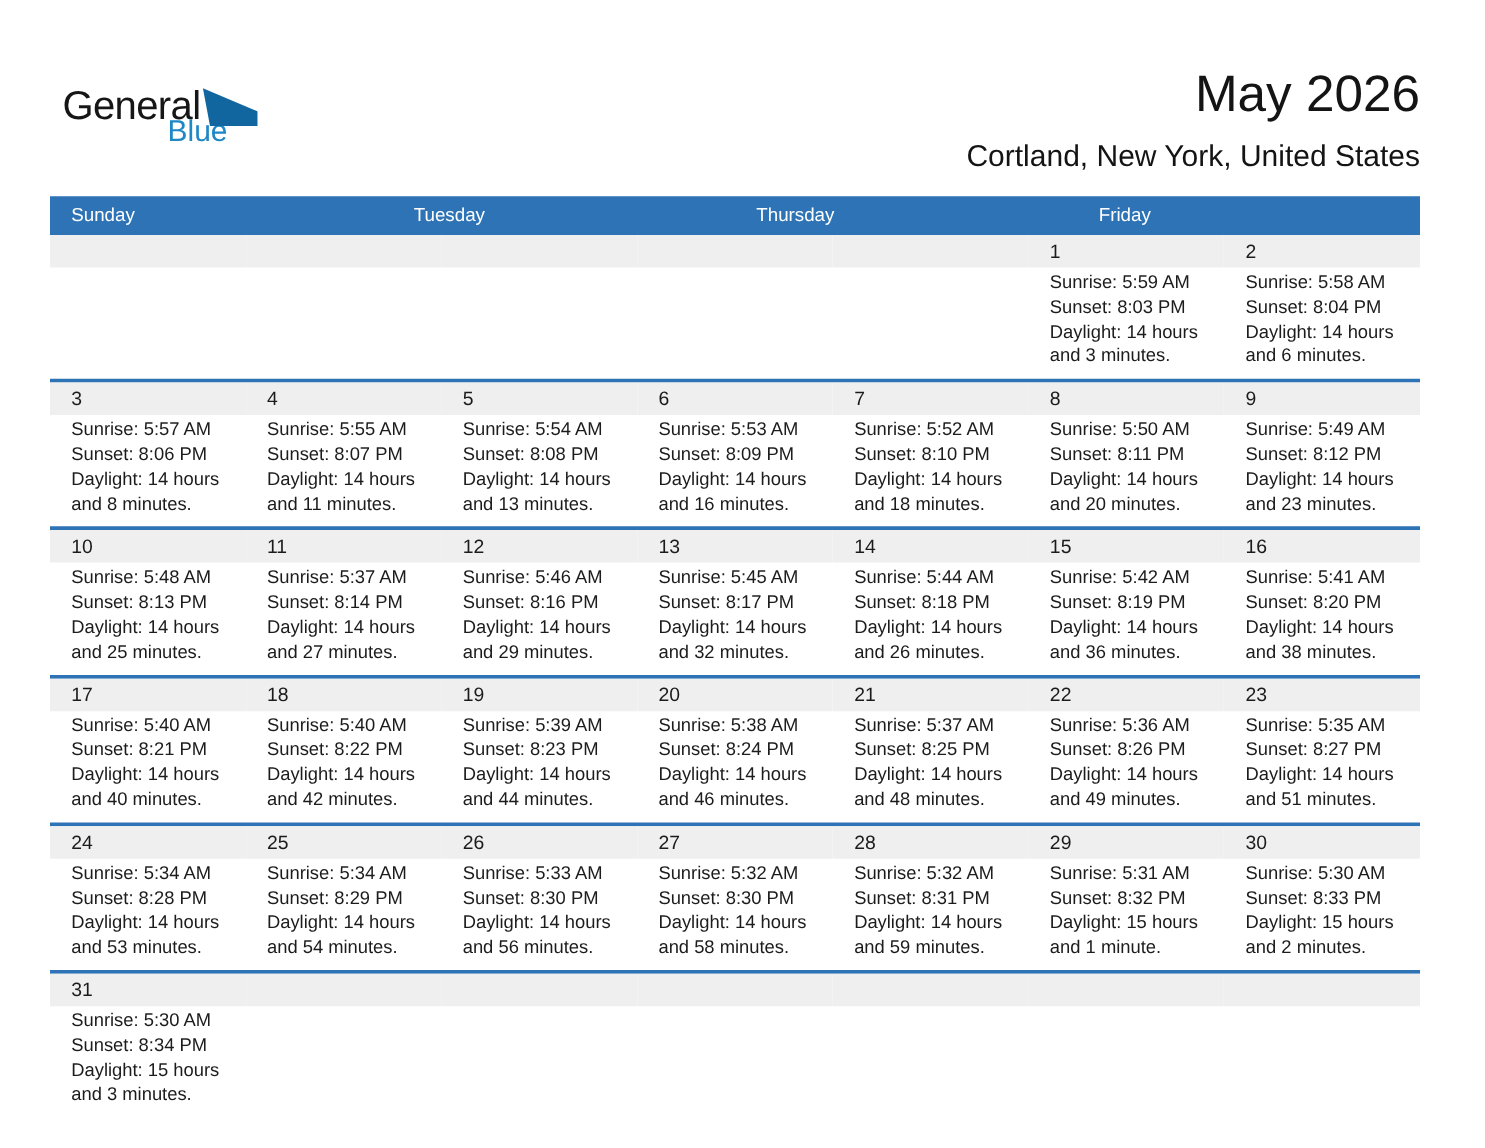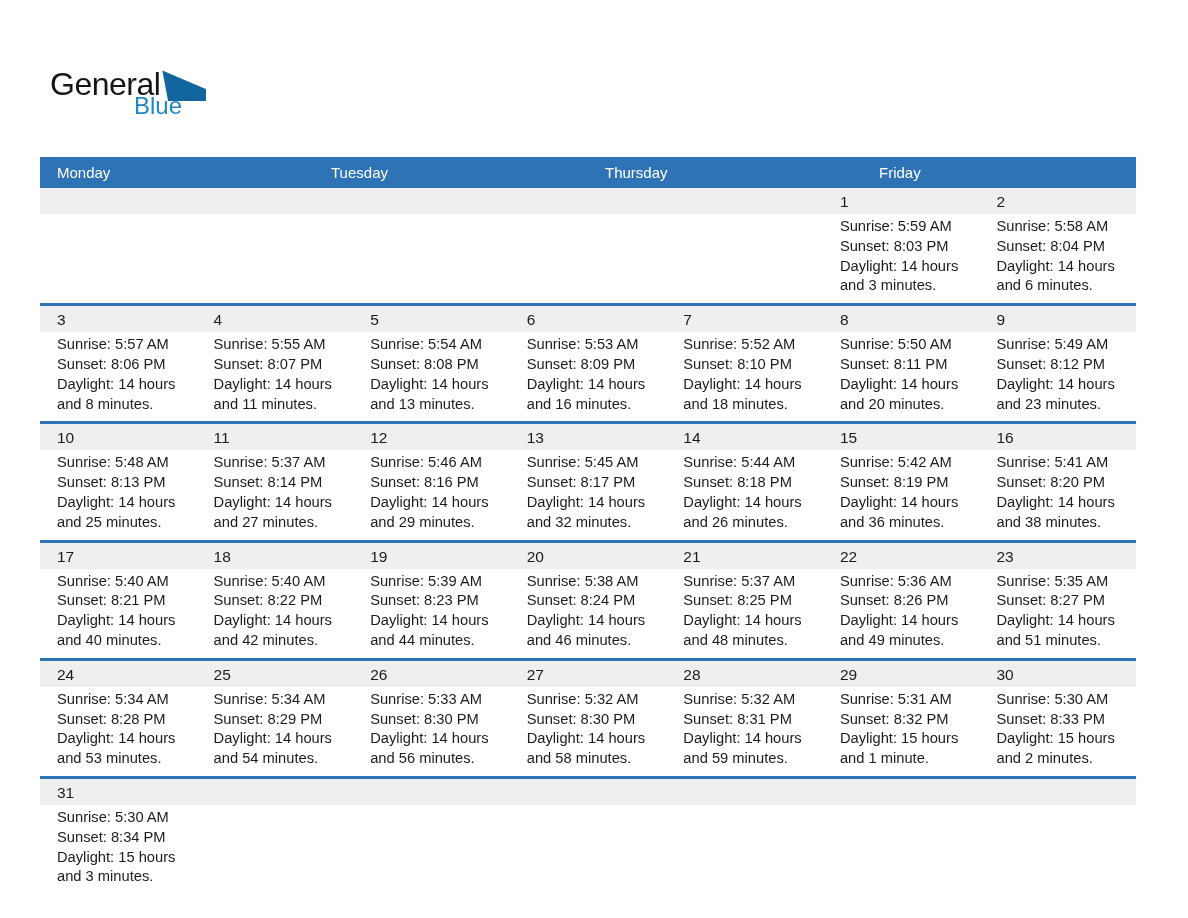--- a/index.html
+++ b/index.html
@@ -46,24 +46,28 @@
 <div class="page">
 
   <div class="logo">
     <div class="logo-line1">
       <span class="logo-general">General</span>
       <span class="logo-triangle"></span>
     </div>
     <div class="logo-blue">Blue</div>
   </div>
 
+  <div class="titles">
+    <div class="month-title">May 2026</div>
+    <div class="location">Cortland, New York, United States</div>
+  </div>
 
   <div class="calendar">
     <div class="weekday-row" id="weekday-row">
-        <div class="wd-cell">Monday</div>
+        <div class="wd-cell">Sunday</div>
         <div class="wd-cell">Tuesday</div>
         <div class="wd-cell">Thursday</div>
         <div class="wd-cell">Friday</div>
       </div>
     <div id="weeks">
         <div class="week-row">
           <div class="cell">
             <div class="day-num"></div>
           </div>
           <div class="cell">

